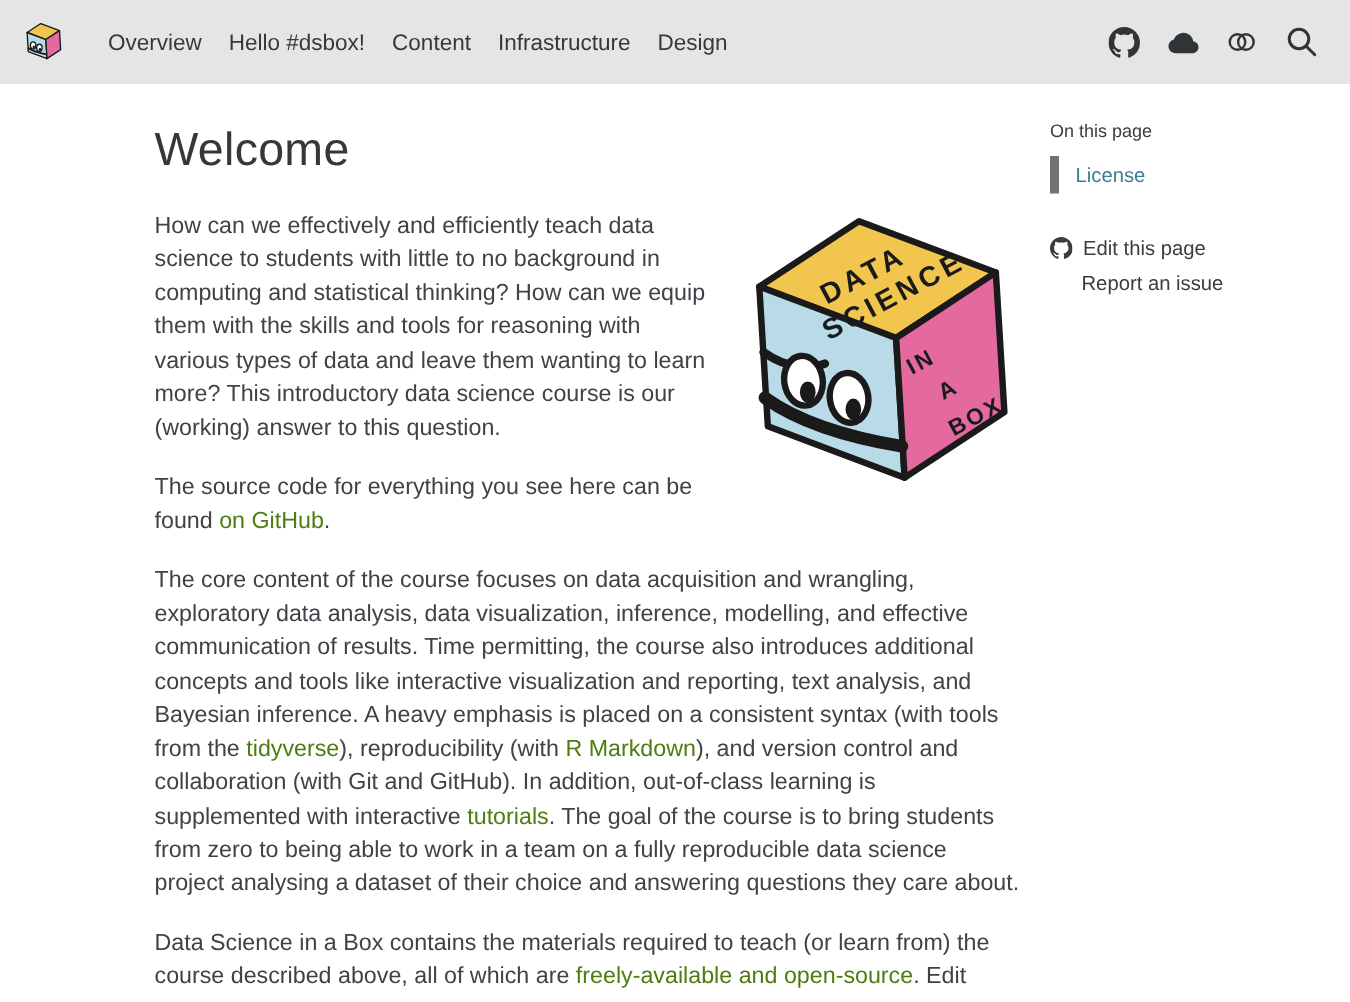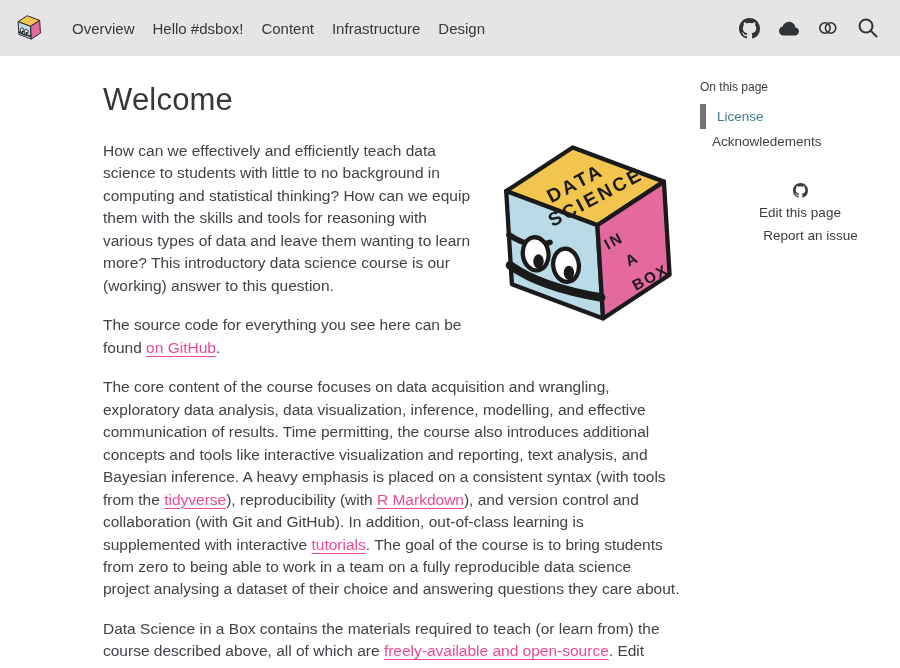--- a/index.html
+++ b/index.html
@@ -38,42 +38,42 @@
   }
   .cube-figure {
     float: right; width: 190px; height: 198px;
     margin: 2px 0 12px 18px;
   }
   p.body-para {
     font-size: 15.5px; line-height: 1.45;
     margin: 0 0 17px 0; color: #3f4247;
   }
   .inline-link {
-    color: #ec4899; text-decoration: underline;
+    color: #4d7c0f; 
     text-decoration-thickness: 1px; text-underline-offset: 2.5px;
     cursor: pointer;
   }
 
   
   aside.toc {
     width: 200px; margin-left: 19px; padding-top: 24px;
     font-size: 13.5px;
   }
   .toc-heading { font-size: 12px; color: #3a3d40; margin: 0 0 10px 0; }
   .toc-list { list-style: none; margin: 0; padding: 0; }
   .toc-item { padding: 0; }
   .toc-item a {
     display: block; padding: 5px 0 5px 11px; text-decoration: none;
     color: #3f4247; border-left: 1px solid transparent; cursor: pointer;
   }
   .toc-item.active a { color: #3e7e90; border-left: 6px solid #737373; }
   .toc-actions { margin-top: 25px; }
   .action-row {
     display: flex; align-items: center; gap: 7px;
-    padding: 4px 0; color: #3a3d40; text-decoration: none; cursor: pointer; flex-direction: column;
+    padding: 4px 0; color: #3a3d40; text-decoration: none; cursor: pointer;
   }
   .action-row.indent { padding-left: 21px; }
   .action-row svg { display: block; flex: 0 0 auto; }
 </style>
 </head>
 <body>
 
 <header class="navbar">
   <a class="navbar-logo">
     <svg width="26" height="27" viewBox="0 0 200 205">
@@ -162,23 +162,20 @@
     <p class="body-para" style="clear:both;"><span>The core content of the course focuses on data acquisition and wrangling, exploratory data analysis, data visualization, inference, modelling, and effective communication of results. Time permitting, the course also introduces additional concepts and tools like interactive visualization and reporting, text analysis, and Bayesian inference. A heavy emphasis is placed on a consistent syntax (with tools from the </span><a class="inline-link">tidyverse</a><span>), reproducibility (with </span><a class="inline-link">R Markdown</a><span>), and version control and collaboration (with Git and GitHub). In addition, out-of-class learning is supplemented with interactive </span><a class="inline-link">tutorials</a><span>. The goal of the course is to bring students from zero to being able to work in a team on a fully reproducible data science project analysing a dataset of their choice and answering questions they care about.</span></p>
     <p class="body-para"><span>Data Science in a Box contains the materials required to teach (or learn from) the course described above, all of which are </span><a class="inline-link">freely-available and open-source</a><span>. Edit</span></p>
   </main>
 
   <aside class="toc">
     <div class="toc-heading">On this page</div>
     <ul class="toc-list">
       <li class="toc-item active">
         <a>License</a>
       </li>
-      <li class="toc-item">
-        <a>Acknowledements</a>
-      </li>
     </ul>
 
     <div class="toc-actions">
       <a class="action-row">
         <svg width="15" height="15" viewBox="0 0 16 16" fill="#3a3d40">
           <path d="M8 0C3.58 0 0 3.58 0 8c0 3.54 2.29 6.53 5.47 7.59.4.07.55-.17.55-.38 0-.19-.01-.82-.01-1.49-2.01.37-2.53-.49-2.69-.94-.09-.23-.48-.94-.82-1.13-.28-.15-.68-.52-.01-.53.63-.01 1.08.58 1.23.82.72 1.21 1.87.87 2.33.66.07-.52.28-.87.51-1.07-1.78-.2-3.64-.89-3.64-3.95 0-.87.31-1.59.82-2.15-.08-.2-.36-1.02.08-2.12 0 0 .67-.21 2.2.82.64-.18 1.32-.27 2-.27s1.36.09 2 .27c1.53-1.04 2.2-.82 2.2-.82.44 1.1.16 1.92.08 2.12.51.56.82 1.27.82 2.15 0 3.07-1.87 3.75-3.65 3.95.29.25.54.73.54 1.48 0 1.07-.01 1.93-.01 2.2 0 .21.15.46.55.38A8.01 8.01 0 0 0 16 8c0-4.42-3.58-8-8-8z"></path>
         </svg>
         <span>Edit this page</span>
       </a>
       <a class="action-row indent">

